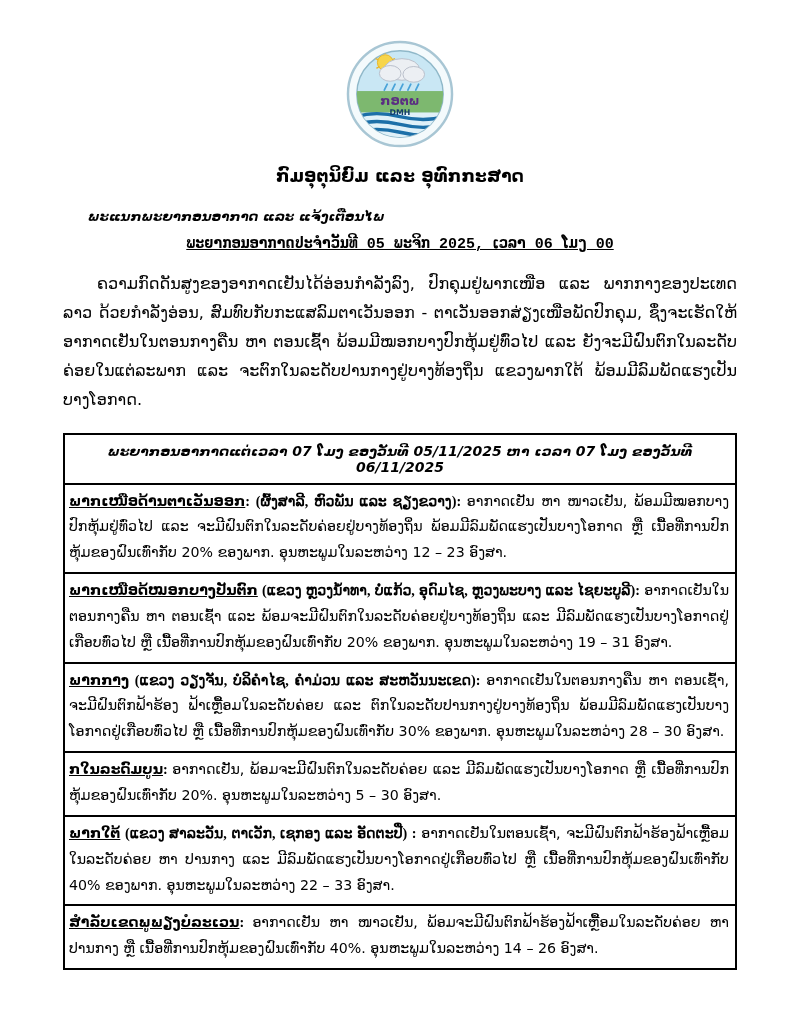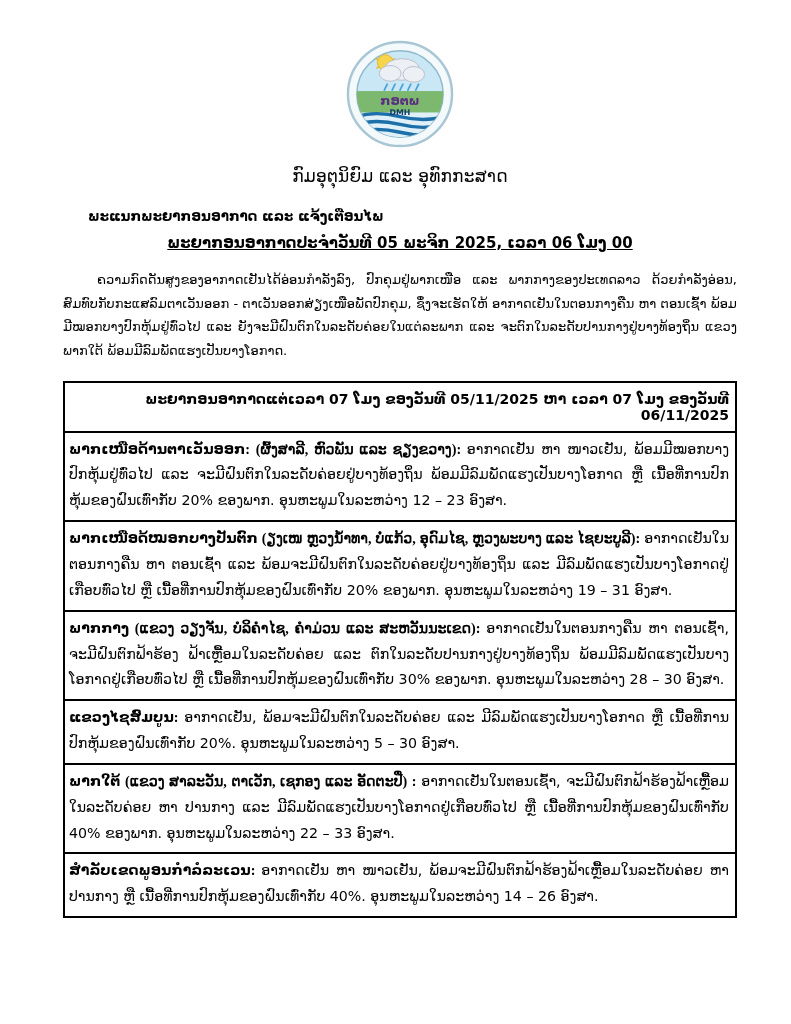--- a/index.html
+++ b/index.html
@@ -15,66 +15,70 @@
     width: 791px; height: 908px;
     padding: 40px 54px 0 63px;
   }
   .logo-wrap {
     text-align: center;
     margin-bottom: 14px;
   }
   .logo-wrap svg { width: 108px; height: 108px; }
   .doc-title {
     text-align: center;
-    font-weight: normal;
+    font-weight: bold;
     font-size: 17px;
     margin-bottom: 22px;
     letter-spacing: 0.2px;
   }
   .dept-line {
     font-weight: bold;
     font-size: 13.5px;
     margin-left: 25px;
     margin-bottom: 10px;
+    font-style: italic;
   }
   .bulletin-heading {
     text-align: center;
     font-weight: bold;
     font-size: 15px;
     text-decoration: underline;
     margin-bottom: 16px;
+    font-family: Liberation Mono, monospace;
   }
   .intro {
-    font-size: 13px;
+    font-size: 16px;
     line-height: 1.82;
     text-align: justify;
     text-indent: 34px;
     margin-bottom: 18px;
   }
   .forecast-table {
     border: 2px solid #000;
     width: 100%;
   }
   .table-header {
     font-weight: bold;
     font-size: 14px;
-    text-align: right;
+    text-align: center;
     padding: 8px 6px;
     border-bottom: 2px solid #000;
+    font-style: italic;
   }
   .table-row {
     font-size: 14.2px;
     line-height: 1.82;
     text-align: justify;
     padding: 4px 6px 6px 4px;
     border-bottom: 2px solid #000;
   }
   .table-row:last-child { border-bottom: none; }
   .region-label {
     font-weight: bold;
+    text-decoration: underline;
     margin-top: 42px;
   }
   .region-provinces {
     font-weight: bold;
     font-family: Liberation Serif, serif;
   }
 </style>
 </head>
 <body>
 
@@ -129,34 +133,34 @@
   <div class="intro">ຄວາມກົດດັນສູງຂອງອາກາດເຢັນໄດ້ອ່ອນກຳລັງລົງ, ປົກຄຸມຢູ່ພາກເໜືອ ແລະ ພາກກາງຂອງປະເທດລາວ ດ້ວຍກຳລັງອ່ອນ, ສົມທົບກັບກະແສລົມຕາເວັນອອກ - ຕາເວັນອອກສ່ຽງເໜືອພັດປົກຄຸມ, ຊຶ່ງຈະເຮັດໃຫ້ ອາກາດເຢັນໃນຕອນກາງຄືນ ຫາ ຕອນເຊົ້າ ພ້ອມມີໝອກບາງປົກຫຸ້ມຢູ່ທົ່ວໄປ ແລະ ຍັງຈະມີຝົນຕົກໃນລະດັບຄ່ອຍໃນແຕ່ລະພາກ ແລະ ຈະຕົກໃນລະດັບປານກາງຢູ່ບາງທ້ອງຖິ່ນ ແຂວງພາກໃຕ້ ພ້ອມມີລົມພັດແຮງເປັນບາງໂອກາດ.</div>
 
   <div class="forecast-table">
     <div class="table-header">ພະຍາກອນອາກາດແຕ່ເວລາ 07 ໂມງ ຂອງວັນທີ 05/11/2025 ຫາ ເວລາ 07 ໂມງ ຂອງວັນທີ 06/11/2025</div>
 
     <div class="table-row">
       <span class="region-label">ພາກເໜືອດ້ານຕາເວັນອອກ</span><span class="region-provinces">: (ຜົ້ງສາລີ, ຫົວພັນ ແລະ ຊຽງຂວາງ):  </span><span>ອາກາດເຢັນ ຫາ ໜາວເຢັນ, ພ້ອມມີໝອກບາງປົກຫຸ້ມຢູ່ທົ່ວໄປ ແລະ ຈະມີຝົນຕົກໃນລະດັບຄ່ອຍຢູ່ບາງທ້ອງຖິ່ນ ພ້ອມມີລົມພັດແຮງເປັນບາງໂອກາດ ຫຼື ເນື້ອທີ່ການປົກຫຸ້ມຂອງຝົນເທົ່າກັບ 20% ຂອງພາກ. ອຸນຫະພູມໃນລະຫວ່າງ 12 – 23 ອົງສາ.</span>
     </div>
 
     <div class="table-row">
-      <span class="region-label">ພາກເໜືອດ້ໝອກບາງປັນຕົກ</span><span class="region-provinces"> (ຽງເໜ ຫຼວງນ້ຳທາ, ບໍ່ແກ້ວ, ອຸດົມໄຊ, ຫຼວງພະບາງ ແລະ ໄຊຍະບູລີ):  </span><span>ອາກາດເຢັນໃນຕອນກາງຄືນ ຫາ ຕອນເຊົ້າ ແລະ ພ້ອມຈະມີຝົນຕົກໃນລະດັບຄ່ອຍຢູ່ບາງທ້ອງຖິ່ນ ແລະ ມີລົມພັດແຮງເປັນບາງໂອກາດຢູ່ເກືອບທົ່ວໄປ ຫຼື ເນື້ອທີ່ການປົກຫຸ້ມຂອງຝົນເທົ່າກັບ 20% ຂອງພາກ. ອຸນຫະພູມໃນລະຫວ່າງ 19 – 31 ອົງສາ.</span>
+      <span class="region-label">ພາກເໜືອດ້ໝອກບາງປັນຕົກ</span><span class="region-provinces"> (ແຂວງ ຫຼວງນ້ຳທາ, ບໍ່ແກ້ວ, ອຸດົມໄຊ, ຫຼວງພະບາງ ແລະ ໄຊຍະບູລີ):  </span><span>ອາກາດເຢັນໃນຕອນກາງຄືນ ຫາ ຕອນເຊົ້າ ແລະ ພ້ອມຈະມີຝົນຕົກໃນລະດັບຄ່ອຍຢູ່ບາງທ້ອງຖິ່ນ ແລະ ມີລົມພັດແຮງເປັນບາງໂອກາດຢູ່ເກືອບທົ່ວໄປ ຫຼື ເນື້ອທີ່ການປົກຫຸ້ມຂອງຝົນເທົ່າກັບ 20% ຂອງພາກ. ອຸນຫະພູມໃນລະຫວ່າງ 19 – 31 ອົງສາ.</span>
     </div>
 
 
     <div class="table-row">
       <span class="region-label">ພາກກາງ</span><span class="region-provinces"> (ແຂວງ ວຽງຈັນ, ບໍລິຄຳໄຊ, ຄຳມ່ວນ ແລະ ສະຫວັນນະເຂດ):  </span><span>ອາກາດເຢັນໃນຕອນກາງຄືນ ຫາ ຕອນເຊົ້າ, ຈະມີຝົນຕົກຟ້າຮ້ອງ ຟ້າເຫຼື້ອມໃນລະດັບຄ່ອຍ ແລະ ຕົກໃນລະດັບປານກາງຢູ່ບາງທ້ອງຖິ່ນ ພ້ອມມີລົມພັດແຮງເປັນບາງໂອກາດຢູ່ເກືອບທົ່ວໄປ ຫຼື ເນື້ອທີ່ການປົກຫຸ້ມຂອງຝົນເທົ່າກັບ 30% ຂອງພາກ. ອຸນຫະພູມໃນລະຫວ່າງ 28 – 30 ອົງສາ.</span>
     </div>
 
     <div class="table-row">
-      <span class="region-label">ແຂວງໄຊສົມບູນ</span><span class="region-provinces">:  </span><span>ອາກາດເຢັນ, ພ້ອມຈະມີຝົນຕົກໃນລະດັບຄ່ອຍ ແລະ ມີລົມພັດແຮງເປັນບາງໂອກາດ ຫຼື ເນື້ອທີ່ການປົກຫຸ້ມຂອງຝົນເທົ່າກັບ 20%. ອຸນຫະພູມໃນລະຫວ່າງ 5 – 30 ອົງສາ.</span>
+      <span class="region-label">ກໃນລະດົມບູນ</span><span class="region-provinces">:  </span><span>ອາກາດເຢັນ, ພ້ອມຈະມີຝົນຕົກໃນລະດັບຄ່ອຍ ແລະ ມີລົມພັດແຮງເປັນບາງໂອກາດ ຫຼື ເນື້ອທີ່ການປົກຫຸ້ມຂອງຝົນເທົ່າກັບ 20%. ອຸນຫະພູມໃນລະຫວ່າງ 5 – 30 ອົງສາ.</span>
     </div>
 
     <div class="table-row">
       <span class="region-label">ພາກໃຕ້</span><span class="region-provinces"> (ແຂວງ ສາລະວັນ, ຕາເວັກ, ເຊກອງ ແລະ ອັດຕະປື) :  </span><span>ອາກາດເຢັນໃນຕອນເຊົ້າ, ຈະມີຝົນຕົກຟ້າຮ້ອງຟ້າເຫຼື້ອມໃນລະດັບຄ່ອຍ ຫາ ປານກາງ ແລະ ມີລົມພັດແຮງເປັນບາງໂອກາດຢູ່ເກືອບທົ່ວໄປ ຫຼື ເນື້ອທີ່ການປົກຫຸ້ມຂອງຝົນເທົ່າກັບ 40% ຂອງພາກ. ອຸນຫະພູມໃນລະຫວ່າງ 22 – 33 ອົງສາ.</span>
     </div>
 
     <div class="table-row">
-      <span class="region-label">ສຳລັບເຂດພູອນກຳລໍລະເວນ</span><span class="region-provinces">:  </span><span>ອາກາດເຢັນ ຫາ ໜາວເຢັນ, ພ້ອມຈະມີຝົນຕົກຟ້າຮ້ອງຟ້າເຫຼື້ອມໃນລະດັບຄ່ອຍ ຫາ ປານກາງ ຫຼື ເນື້ອທີ່ການປົກຫຸ້ມຂອງຝົນເທົ່າກັບ 40%. ອຸນຫະພູມໃນລະຫວ່າງ 14 – 26 ອົງສາ.</span>
+      <span class="region-label">ສຳລັບເຂດພູພຽງບໍລະເວນ</span><span class="region-provinces">:  </span><span>ອາກາດເຢັນ ຫາ ໜາວເຢັນ, ພ້ອມຈະມີຝົນຕົກຟ້າຮ້ອງຟ້າເຫຼື້ອມໃນລະດັບຄ່ອຍ ຫາ ປານກາງ ຫຼື ເນື້ອທີ່ການປົກຫຸ້ມຂອງຝົນເທົ່າກັບ 40%. ອຸນຫະພູມໃນລະຫວ່າງ 14 – 26 ອົງສາ.</span>
     </div>
   </div>
 
 </div>
 
 </body></html>

